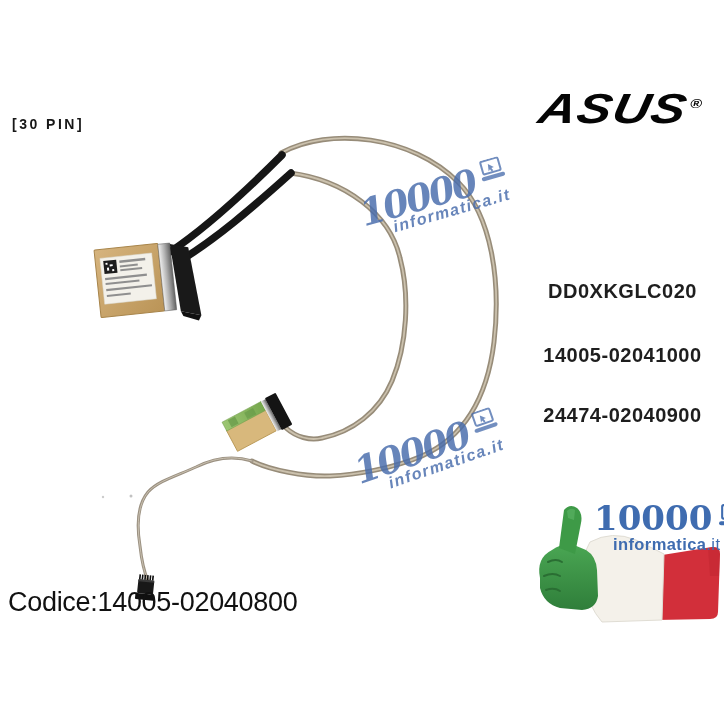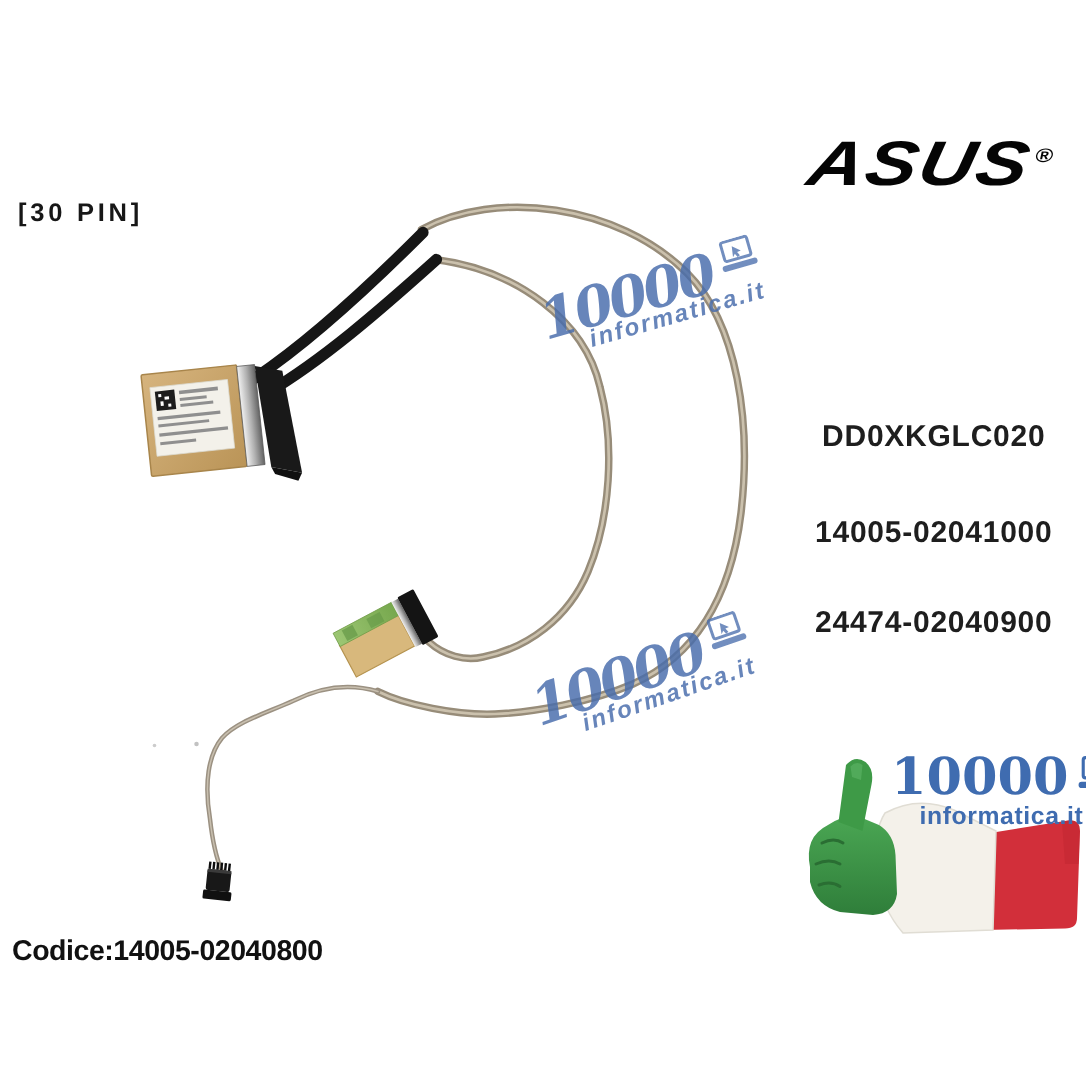--- a/index.html
+++ b/index.html
@@ -3,54 +3,54 @@
 <meta charset="utf-8">
 <style>
   html,body{margin:0;padding:0;background:#fff;}
   .canvas{position:relative;width:724px;height:724px;background:#ffffff;overflow:hidden;
           font-family:"Liberation Sans",sans-serif;}
 
   
   .photo{position:absolute;left:0;top:0;z-index:1;}
 
   
-  .pin-label{position:absolute;left:12px;top:132px;z-index:3;
-    font-size:17px;font-weight:bold;letter-spacing:2.5px;color:#171717;}
+  .pin-label{position:absolute;left:12px;top:116px;z-index:3;
+    font-size:14px;font-weight:bold;letter-spacing:2.5px;color:#171717;}
   .asus{position:absolute;left:544px;top:88px;z-index:3;color:#050505;
     font-family:"Liberation Sans",sans-serif;font-style:italic;font-weight:900;
     font-size:42px;line-height:1;letter-spacing:1px;white-space:nowrap;
     transform:skewX(-12deg) scaleX(1.22);transform-origin:left top;}
   .asus .reg{font-size:13px;font-style:normal;vertical-align:super;margin-left:2px;}
   .codes{position:absolute;left:520px;top:0;width:205px;z-index:3;text-align:center;}
   .code{position:absolute;left:0;width:205px;font-size:20px;font-weight:600;
     letter-spacing:.5px;color:#1e1e1e;white-space:nowrap;text-align:center;}
   .code.c0{top:280px;}
   .code.c1{top:344px;}
   .code.c2{top:404px;}
-  .bottom-code{position:absolute;left:8px;top:624px;z-index:3;font-size:19px;
-    font-weight:bold;letter-spacing:-0.3px;color:#111;white-space:nowrap;}
+  .bottom-code{position:absolute;left:8px;top:587px;z-index:3;font-size:27px;
+    font-weight:normal;letter-spacing:-0.3px;color:#111;white-space:nowrap;}
 
   
   .wm{position:absolute;z-index:2;color:rgba(72,108,172,.83);white-space:nowrap;}
   .wm1{left:360px;top:178px;transform:rotate(-16deg);}
   .wm2{left:354px;top:432px;transform:rotate(-19deg);}
   .wm-row{display:flex;align-items:flex-start;gap:6px;}
   .wm-num{font-family:"DejaVu Serif",serif;font-style:italic;font-weight:bold;
     font-size:37px;line-height:.85;letter-spacing:-2px;}
   .wm-dom{font-family:"Liberation Sans",sans-serif;font-style:italic;font-weight:bold;
     font-size:16px;letter-spacing:1.5px;margin:-3px 0 0 28px;}
   .wm .laptop{margin-top:-3px;opacity:.9;}
 
   
   .badge-text{position:absolute;left:594px;top:503px;z-index:3;color:#3f6cb0;white-space:nowrap;}
   .badge-row{display:flex;align-items:flex-start;gap:6px;}
   .badge-num{font-family:"DejaVu Serif",serif;font-weight:bold;font-size:34px;
     line-height:.9;letter-spacing:0;}
   .badge-dom{font-weight:bold;font-size:16.5px;letter-spacing:.4px;margin:1px 0 0 19px;}
-  .badge-dom .tld{font-weight:700;}
+  .badge-dom .tld{font-weight:400;}
   .badge-row .laptop{margin-top:1px;}
   .hand{position:absolute;left:524px;top:496px;z-index:2;}
 </style>
 </head>
 <body>
 
 <div class="canvas">
 
   <svg class="photo" width="724" height="724" viewBox="0 0 724 724">
     <defs>

